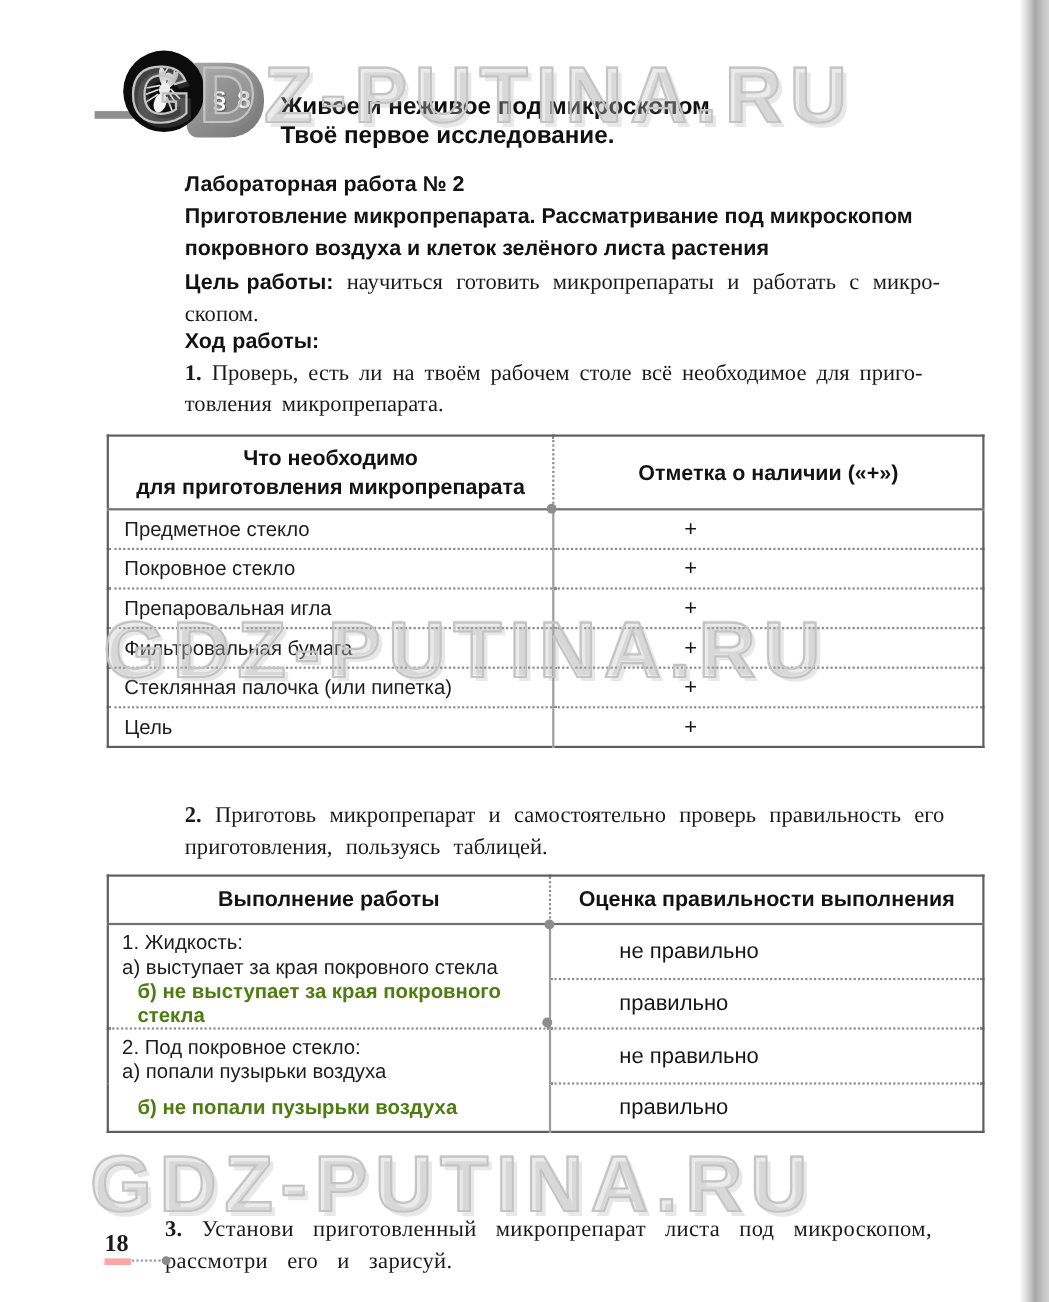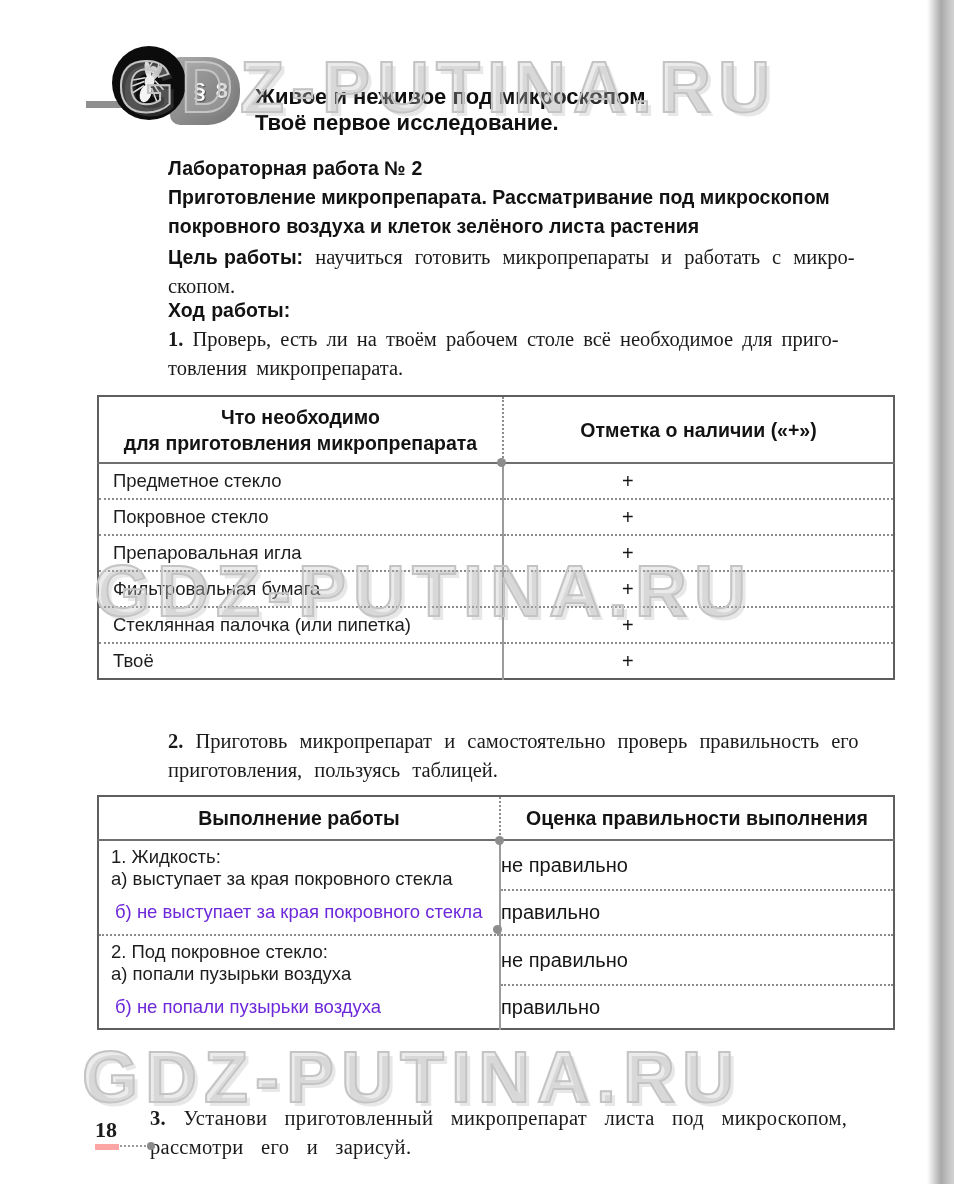--- a/index.html
+++ b/index.html
@@ -60,22 +60,22 @@
   
   .wtab { position:absolute; z-index:4; border-collapse:collapse; table-layout:fixed; background:transparent; border:2px solid #5e5e5e; }
   .wtab th, .wtab td { border:2px dotted #8b8b8b; padding:0; background:transparent; }
   .wtab th { border-bottom:2px solid #6f6f6f; font-size:19.5px; font-weight:bold; text-align:center; line-height:26px; color:#131313; }
   .wtab td.item { padding-left:14px; font-size:18.5px; color:#1d1d1d; text-align:left; vertical-align:middle; }
   .wtab td.mark { padding-left:118px; font-size:20px; color:#141414; vertical-align:middle; }
   .wtab td.vleft { border-right:2px solid #9c9c9c; }
   .t1 { left:97px; top:395px; width:796px; }
   .t2 { left:97px; top:795px; width:796px; }
   .t2 td.step2cell { padding:5px 8px 0 12px; font-size:18.5px; line-height:22px; color:#1d1d1d; vertical-align:top; text-align:left; }
-  .t2 td.step2b { font-size:18.5px; color:#6d28d9; padding-left:16px; vertical-align:middle; text-align:left; }
-  .t2 td.verdict { font-size:20px; color:#161616; vertical-align:middle; text-align:left; }
+  .t2 td.step2b { font-size:18.5px; color:#4d7c0f; padding-left:26px; vertical-align:middle; text-align:left;font-weight:bold; }
+  .t2 td.verdict { padding-left:62px; font-size:20px; color:#161616; vertical-align:middle; text-align:left; }
   .t2 td.open-bottom { border-bottom:none; }
   .t2 td.open-top { border-top:none; }
 
   .jdot { position:absolute; z-index:5; width:9px; height:9px; border-radius:50%; background:#8d8d8d; }
 
   
   .pagenum-wrap { left:95px; top:1117px; display:flex; align-items:flex-end; z-index:4; }
   .pagenum { font-weight:bold; font-size:22px; color:#1a1a1a; border-bottom:6px solid #fca5a5; padding:0 2px 1px 0; font-family:"Liberation Serif", serif; }
   .pnline { width:26px; height:0; border-top:2px dotted #9a9a9a; margin:0 0 3px 1px; }
   .pndot { width:8px; height:8px; border-radius:50%; background:#8a8a8a; margin:0 0 0 1px; }
@@ -159,21 +159,21 @@
       </tr>
       <tr style="height:36px">
         <td class="item vleft">Фильтровальная бумага</td>
         <td class="mark">+</td>
       </tr>
       <tr style="height:36px">
         <td class="item vleft">Стеклянная палочка (или пипетка)</td>
         <td class="mark">+</td>
       </tr>
       <tr style="height:36px">
-        <td class="item vleft">Твоё</td>
+        <td class="item vleft">Цель</td>
         <td class="mark">+</td>
       </tr>
     </tbody>
   </table>
   <div class="jdot" style="left:497px; top:458px;"></div>
 
   <div class="abs serifp step step2">
     <div><span class="num">2.</span> <span>Приготовь микропрепарат и самостоятельно проверь правильность его</span></div>
     <div>приготовления, пользуясь таблицей.</div>
   </div>

